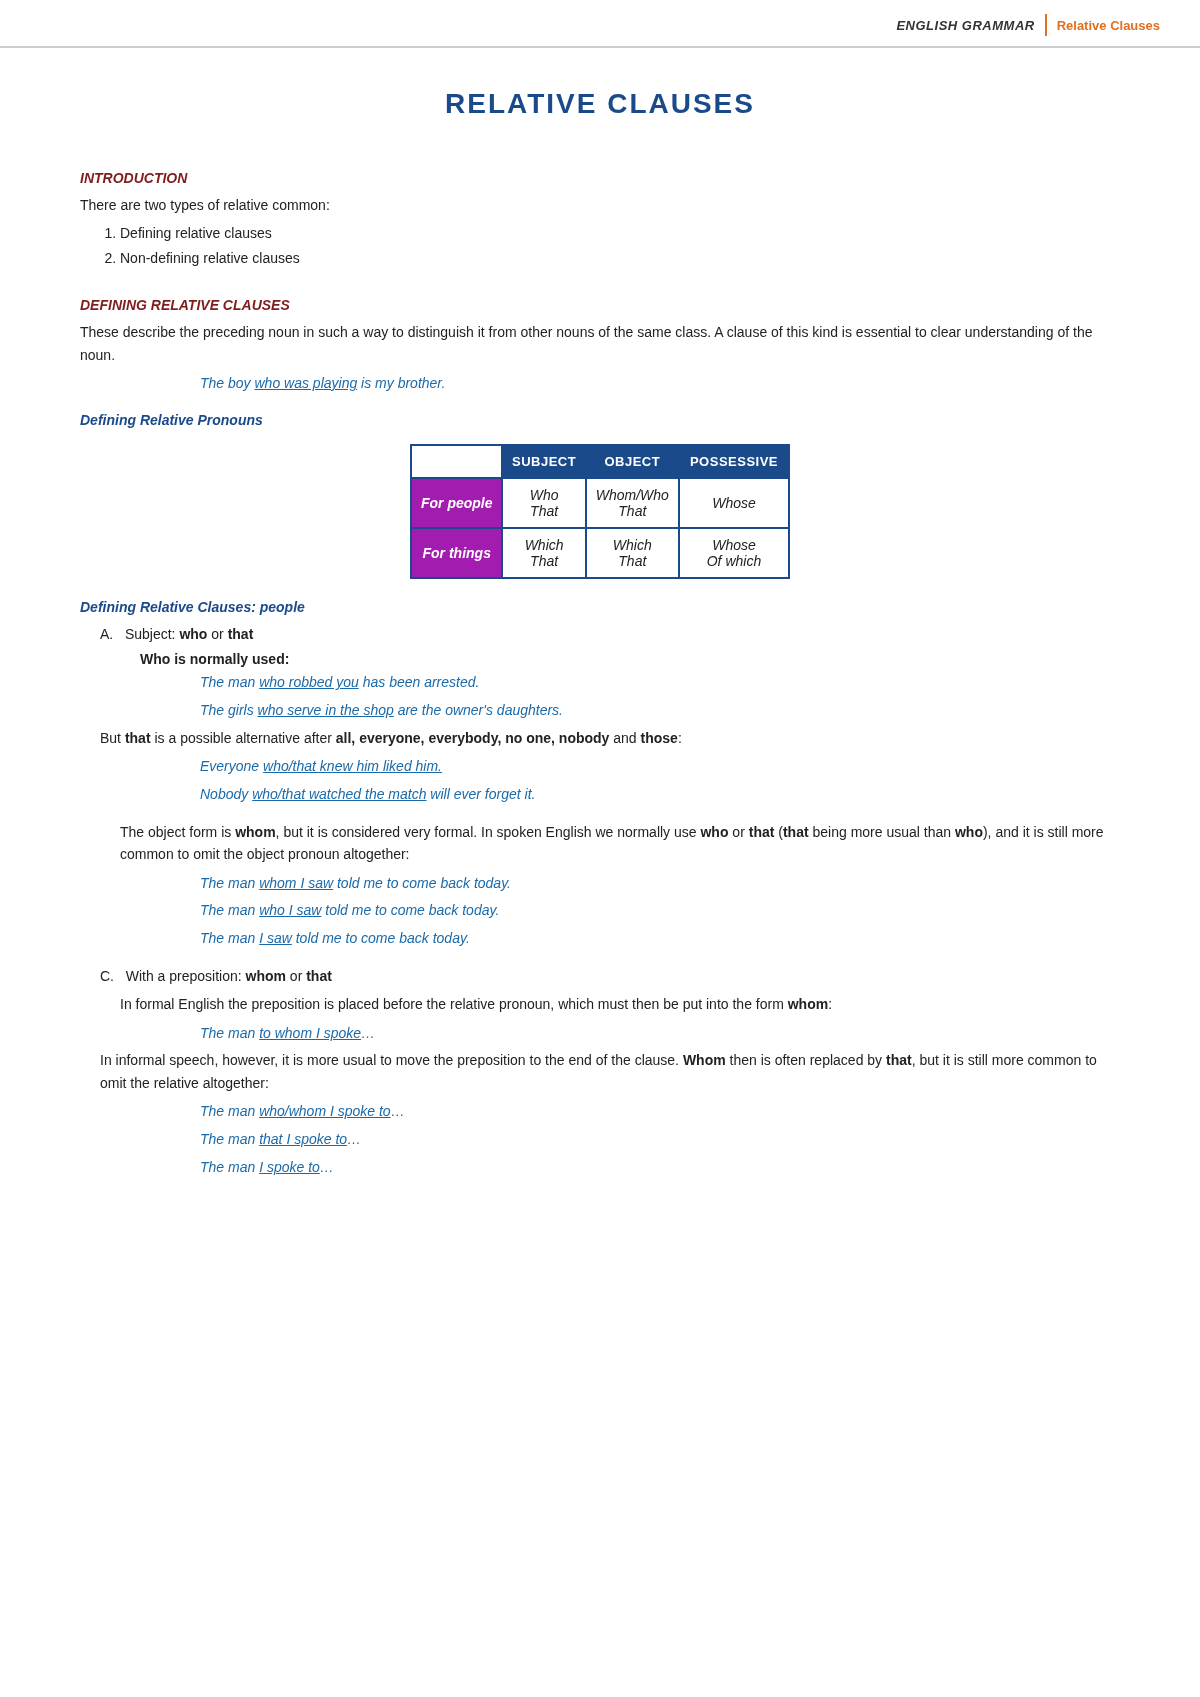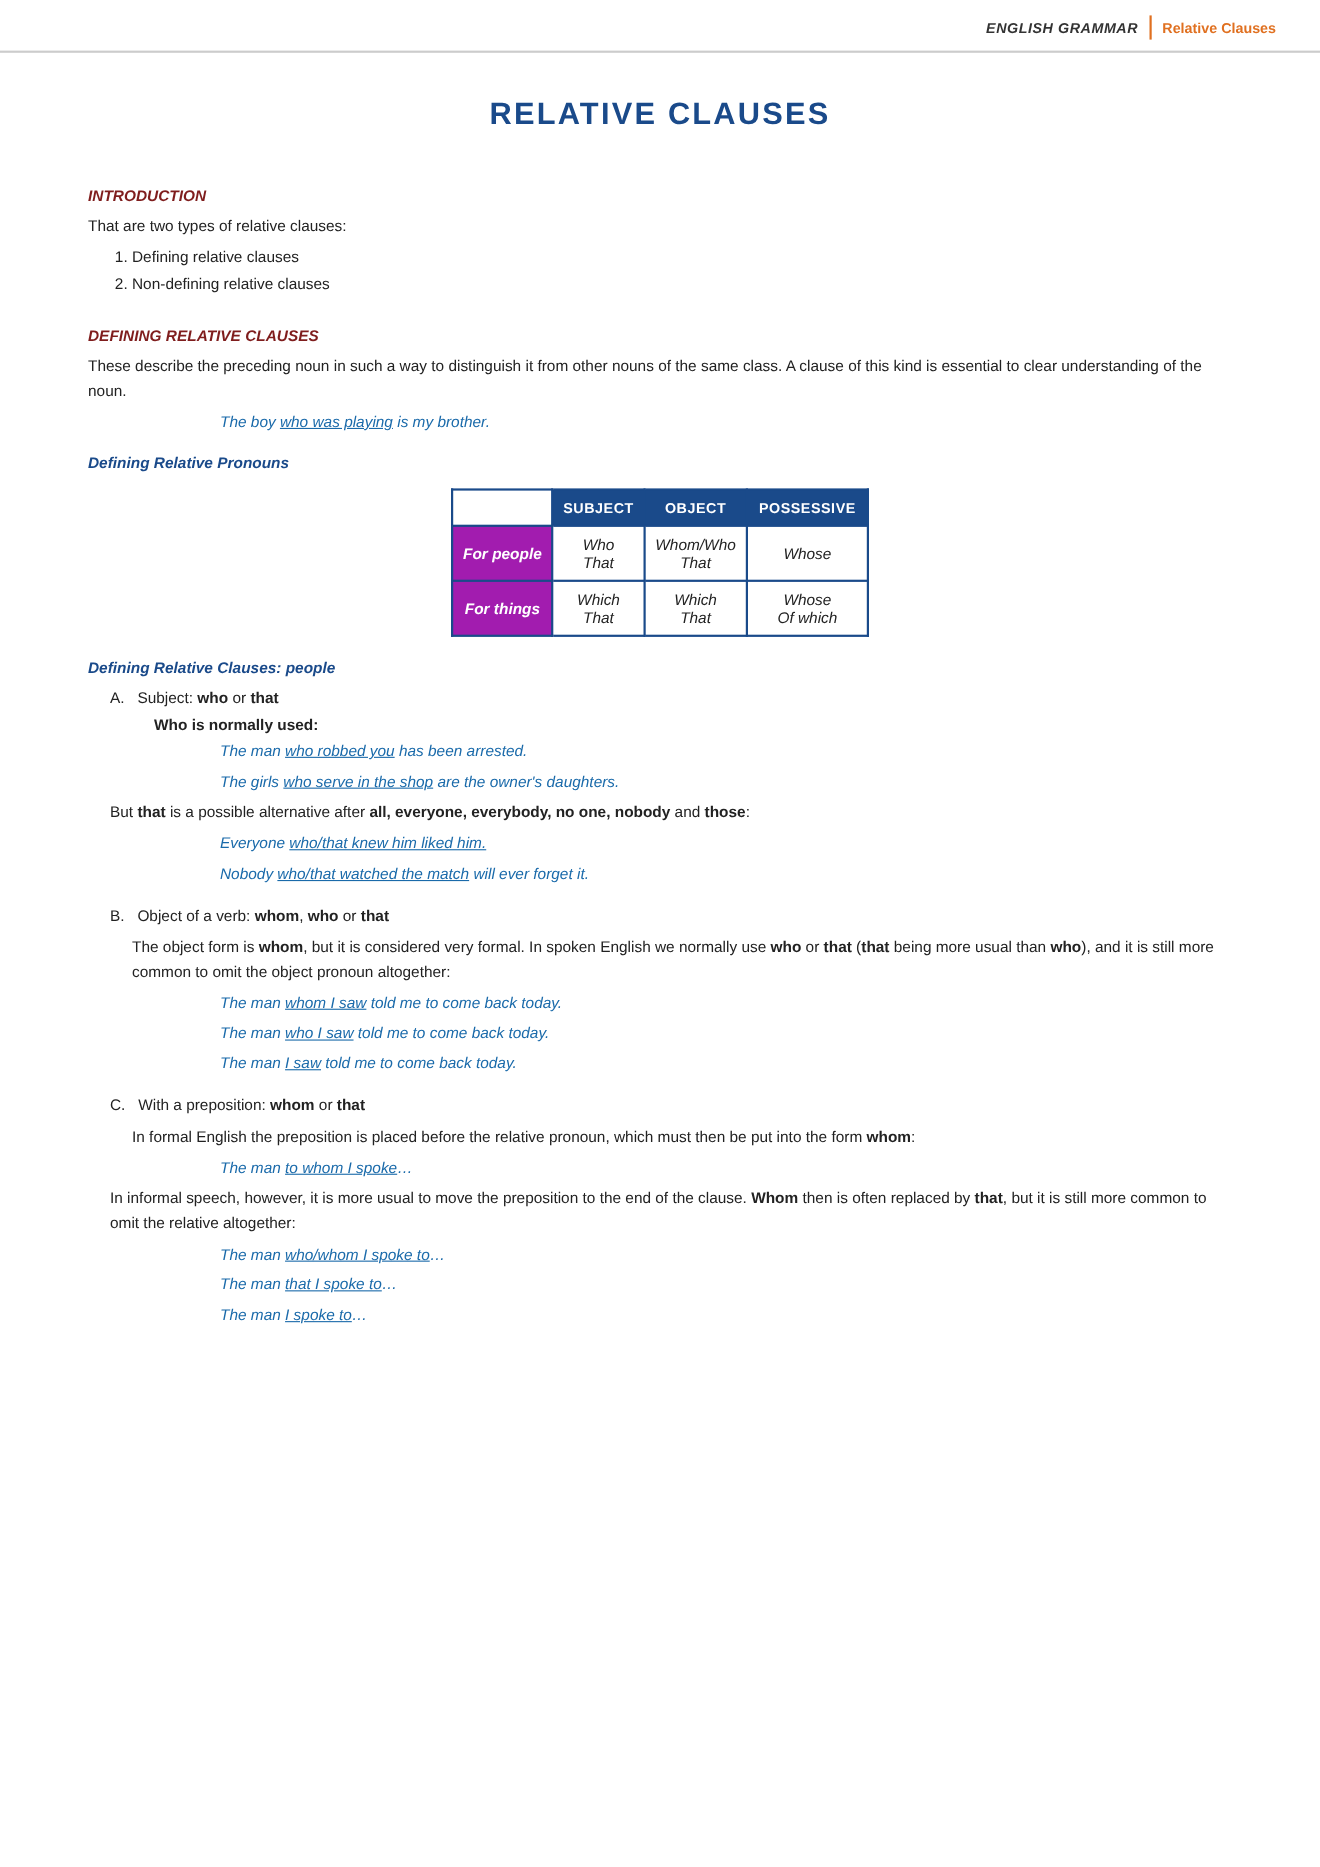--- a/index.html
+++ b/index.html
@@ -213,21 +213,21 @@
   <div class="header-divider"></div>
   <span class="header-topic">Relative Clauses</span>
 </div>
 
 <div class="main-content">
 
   <h1 class="page-title">RELATIVE CLAUSES</h1>
 
   <div class="section">
     <div class="section-heading">INTRODUCTION</div>
-    <p>That are two types of relative clauses:</p>
+    <p>There are two types of relative common:</p>
     <ol class="numbered-list">
       <li>Defining relative clauses</li>
       <li>Non-defining relative clauses</li>
     </ol>
   </div>
 
   <div class="section">
     <div class="section-heading">DEFINING RELATIVE CLAUSES</div>
     <p>These describe the preceding noun in such a way to distinguish it from other nouns of the same class. A clause of this kind is essential to clear understanding of the noun.</p>
     <span class="example">
@@ -274,24 +274,20 @@
       <span class="example">The man <u>who robbed you</u> has been arrested.</span>
       <span class="example">The girls <u>who serve in the shop</u> are the owner's daughters.</span>
       <p class="but-that-line">
         But <strong>that</strong> is a possible alternative after <strong>all, everyone, everybody, no one, nobody</strong> and <strong>those</strong>:
       </p>
       <span class="example">Everyone <u>who/that knew him liked him.</u></span>
       <span class="example">Nobody <u>who/that watched the match</u> will ever forget it.</span>
     </div>
 
     <div class="letter-item">
-      <p class="letter-item-header">
-        <span class="letter-label">B.&nbsp;&nbsp;</span>
-        Object of a verb: <strong>whom</strong>, <strong>who</strong> or <strong>that</strong>
-      </p>
       <p class="obj-para">
         The object form is <strong>whom</strong>, but it is considered very formal. In spoken English we normally use <strong>who</strong> or <strong>that</strong> (<strong>that</strong> being more usual than <strong>who</strong>), and it is still more common to omit the object pronoun altogether:
       </p>
       <span class="example">The man <u>whom I saw</u> told me to come back today.</span>
       <span class="example">The man <u>who I saw</u> told me to come back today.</span>
       <span class="example">The man <u>I saw</u> told me to come back today.</span>
     </div>
 
     <div class="letter-item">
       <p class="letter-item-header">

